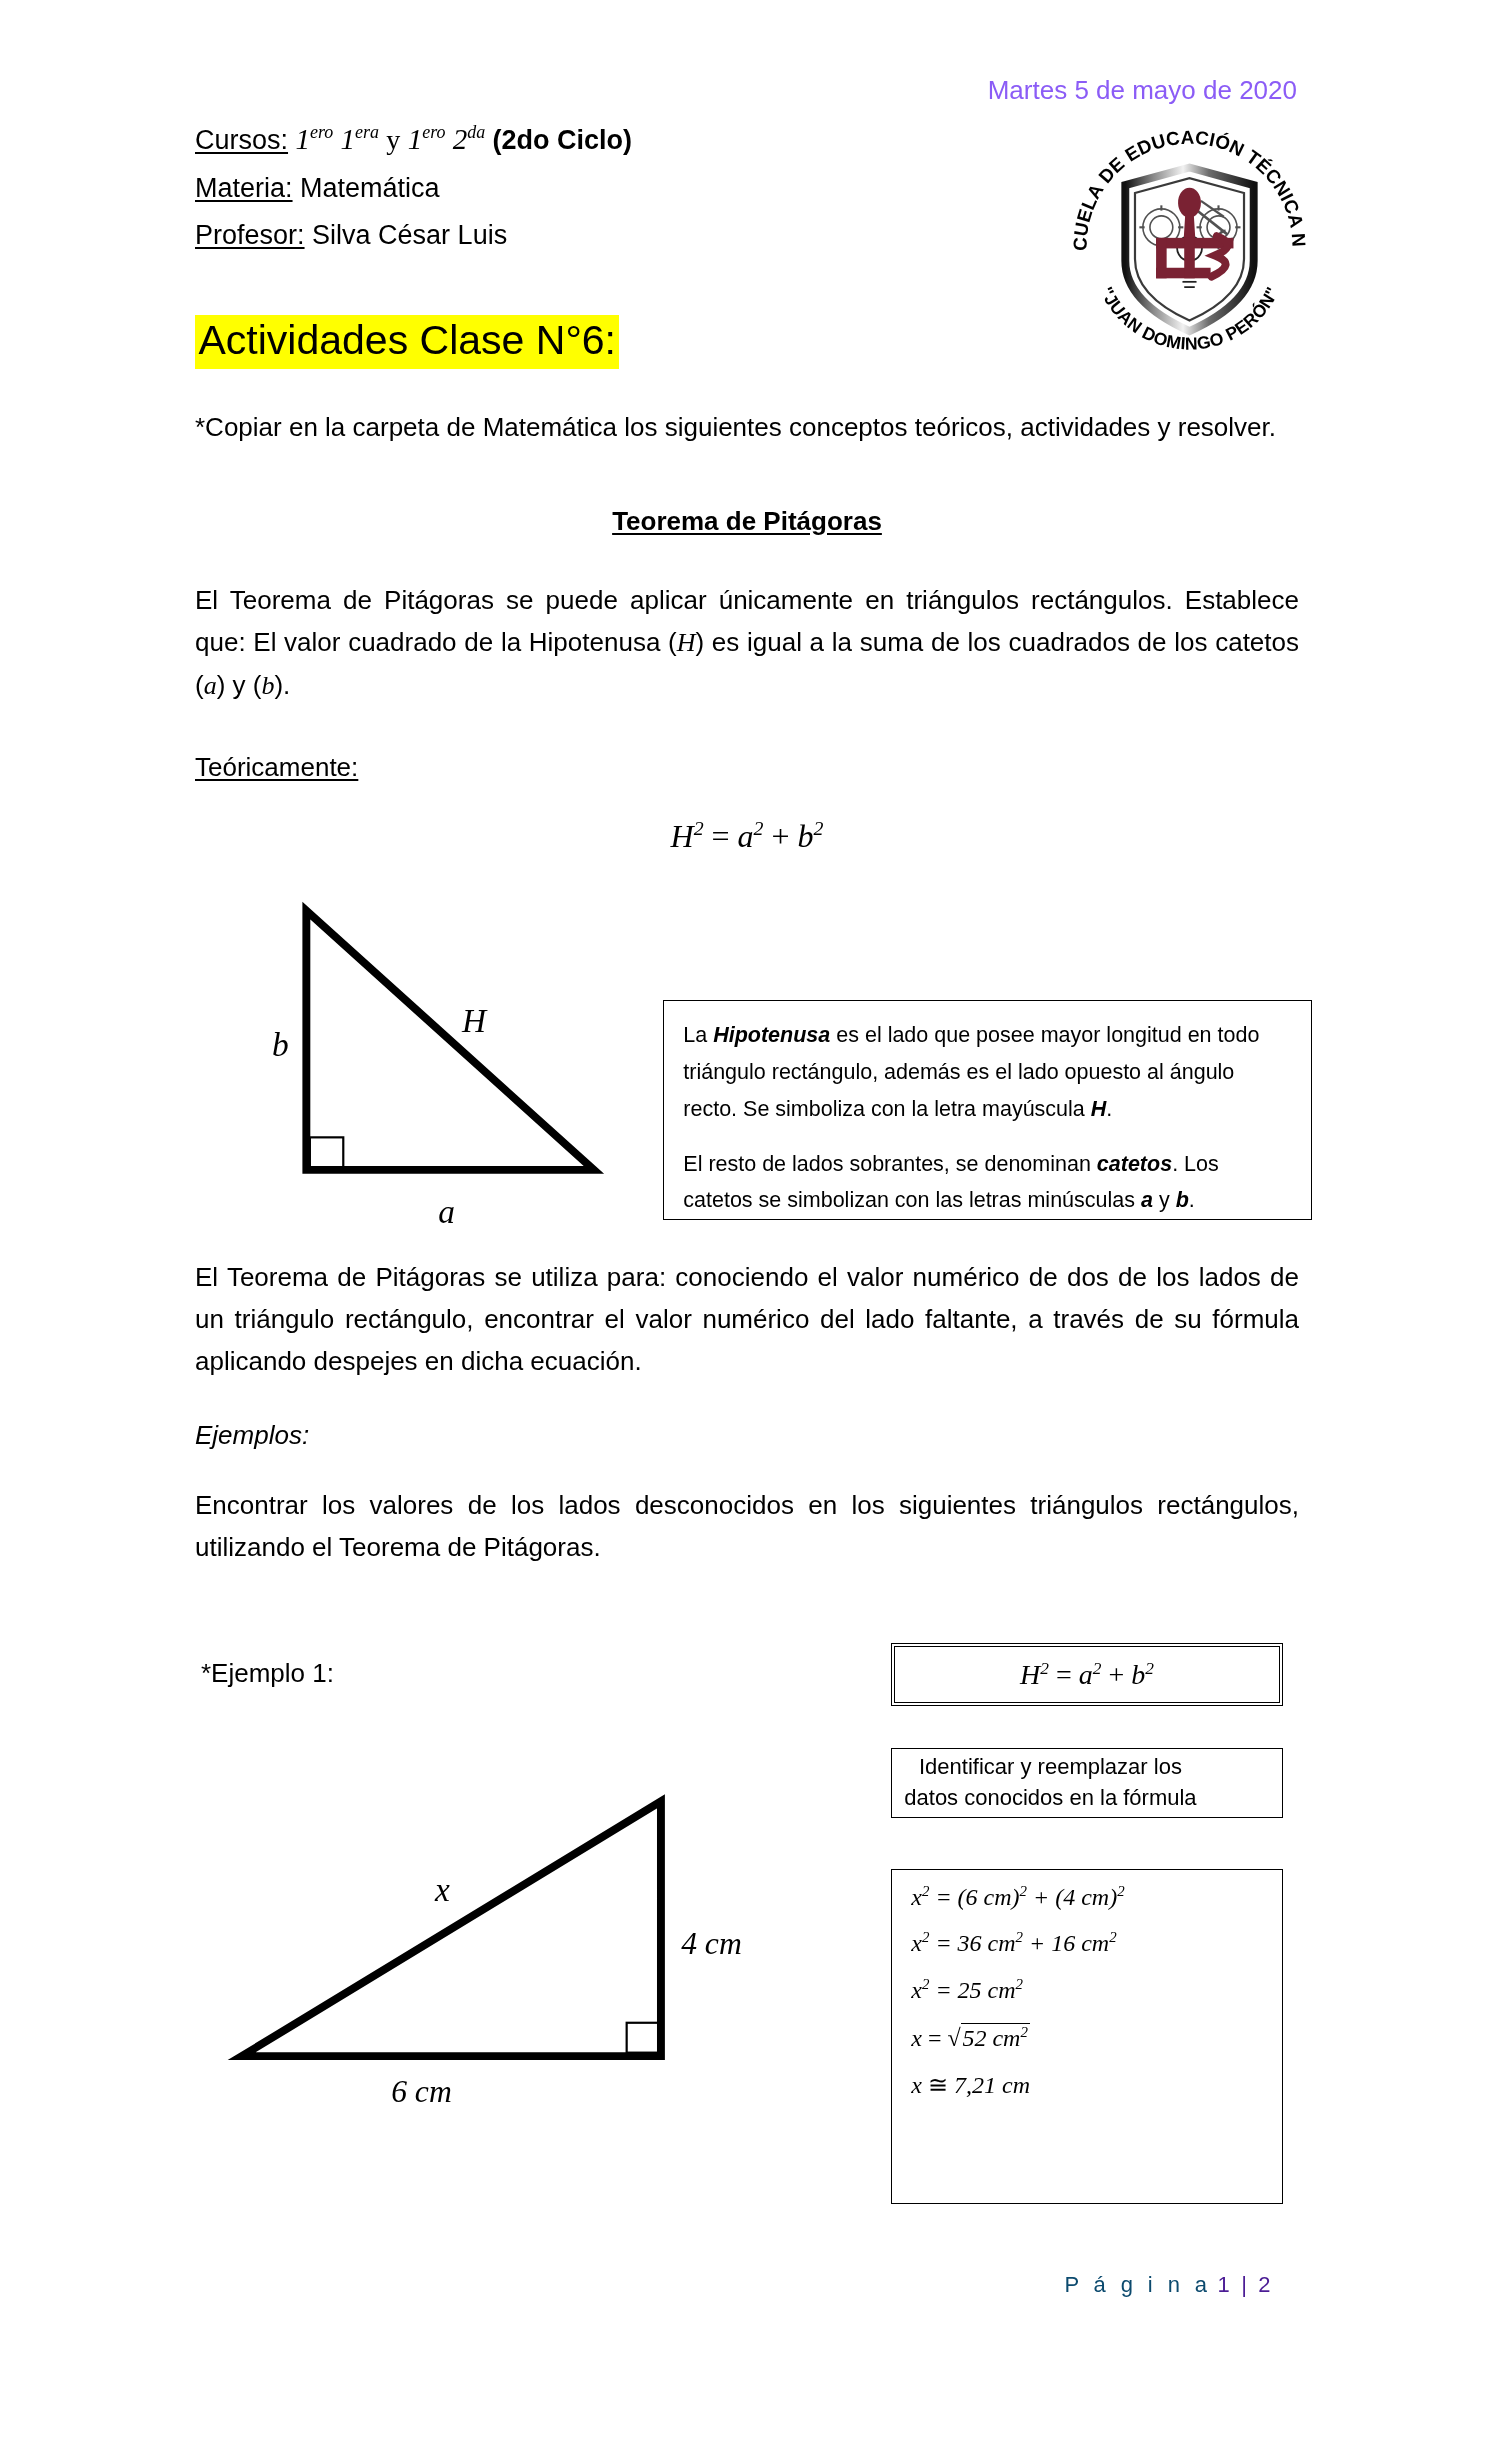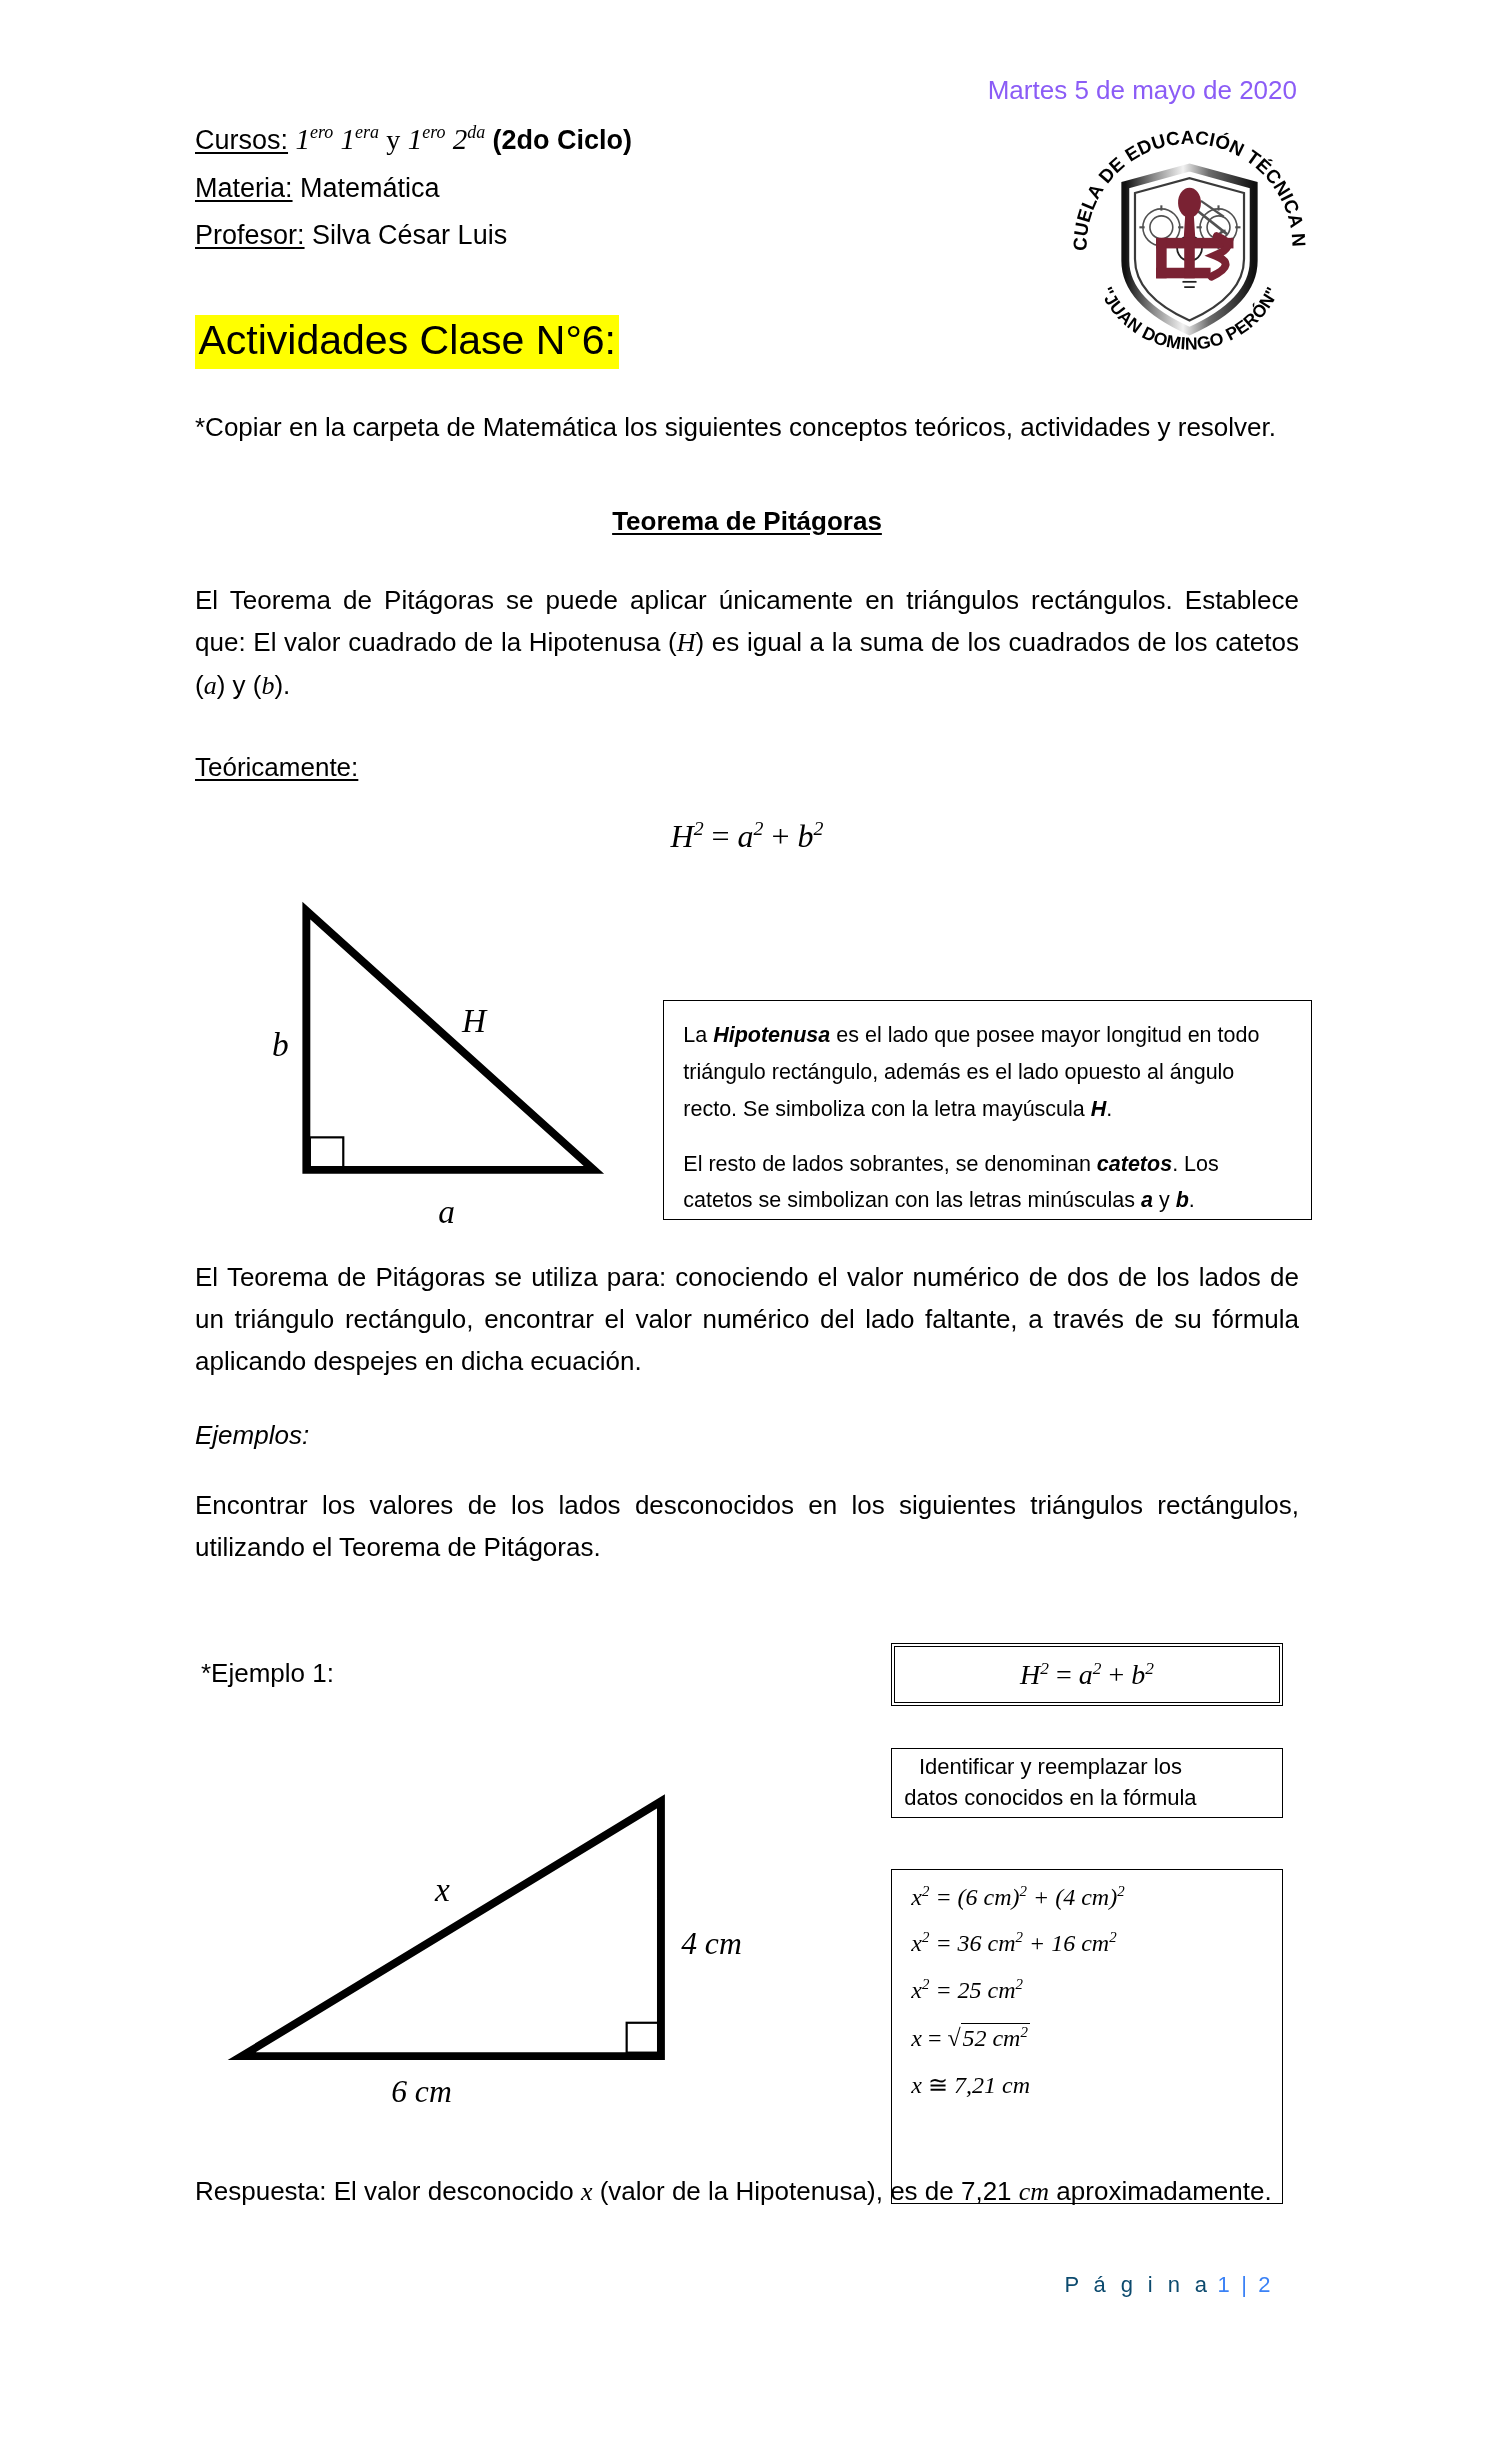--- a/index.html
+++ b/index.html
@@ -152,21 +152,21 @@
 
   
   #footer {
     position: absolute;
     left: 0; top: 2272px;
     width: 1273px;
     text-align: right;
     font-size: 22px;
   }
   #footer .pg-word { color: #0c4a6e; letter-spacing: 4.4px; }
-  #footer .pg-num  { color: #3b82f6; letter-spacing: 2.6px; }
+  #footer .pg-num  { color: #4c1d95; letter-spacing: 2.6px; }
 </style>
 </head>
 <body>
 
 <div id="page">
 
   <div id="date-line" class="txt">Martes 5 de mayo de 2020</div>
 
   <div id="meta-block">
 
@@ -358,23 +358,20 @@
       <span class="radical"><span class="sign">√</span><span class="radicand"><span>52 cm</span><sup>2</sup></span></span>
     </div>
 
     <div class="calc-line math">
       <span>x</span>
       <span class="mathup">≅</span>
       <span>7,21 cm</span>
     </div>
   </div>
 
-  <div class="block just" style="left:195px; top:2170px; width:1104px;">
-    Respuesta: El valor desconocido <span class="math">x</span> (valor de la Hipotenusa), es de 7,21&nbsp;<span class="math">cm</span> aproximadamente.
-  </div>
 
   <div id="footer">
     <span class="pg-word">P á g i n a</span>
     <span class="pg-num">1 | 2</span>
   </div>
 
 </div>
 
 
 </body></html>

